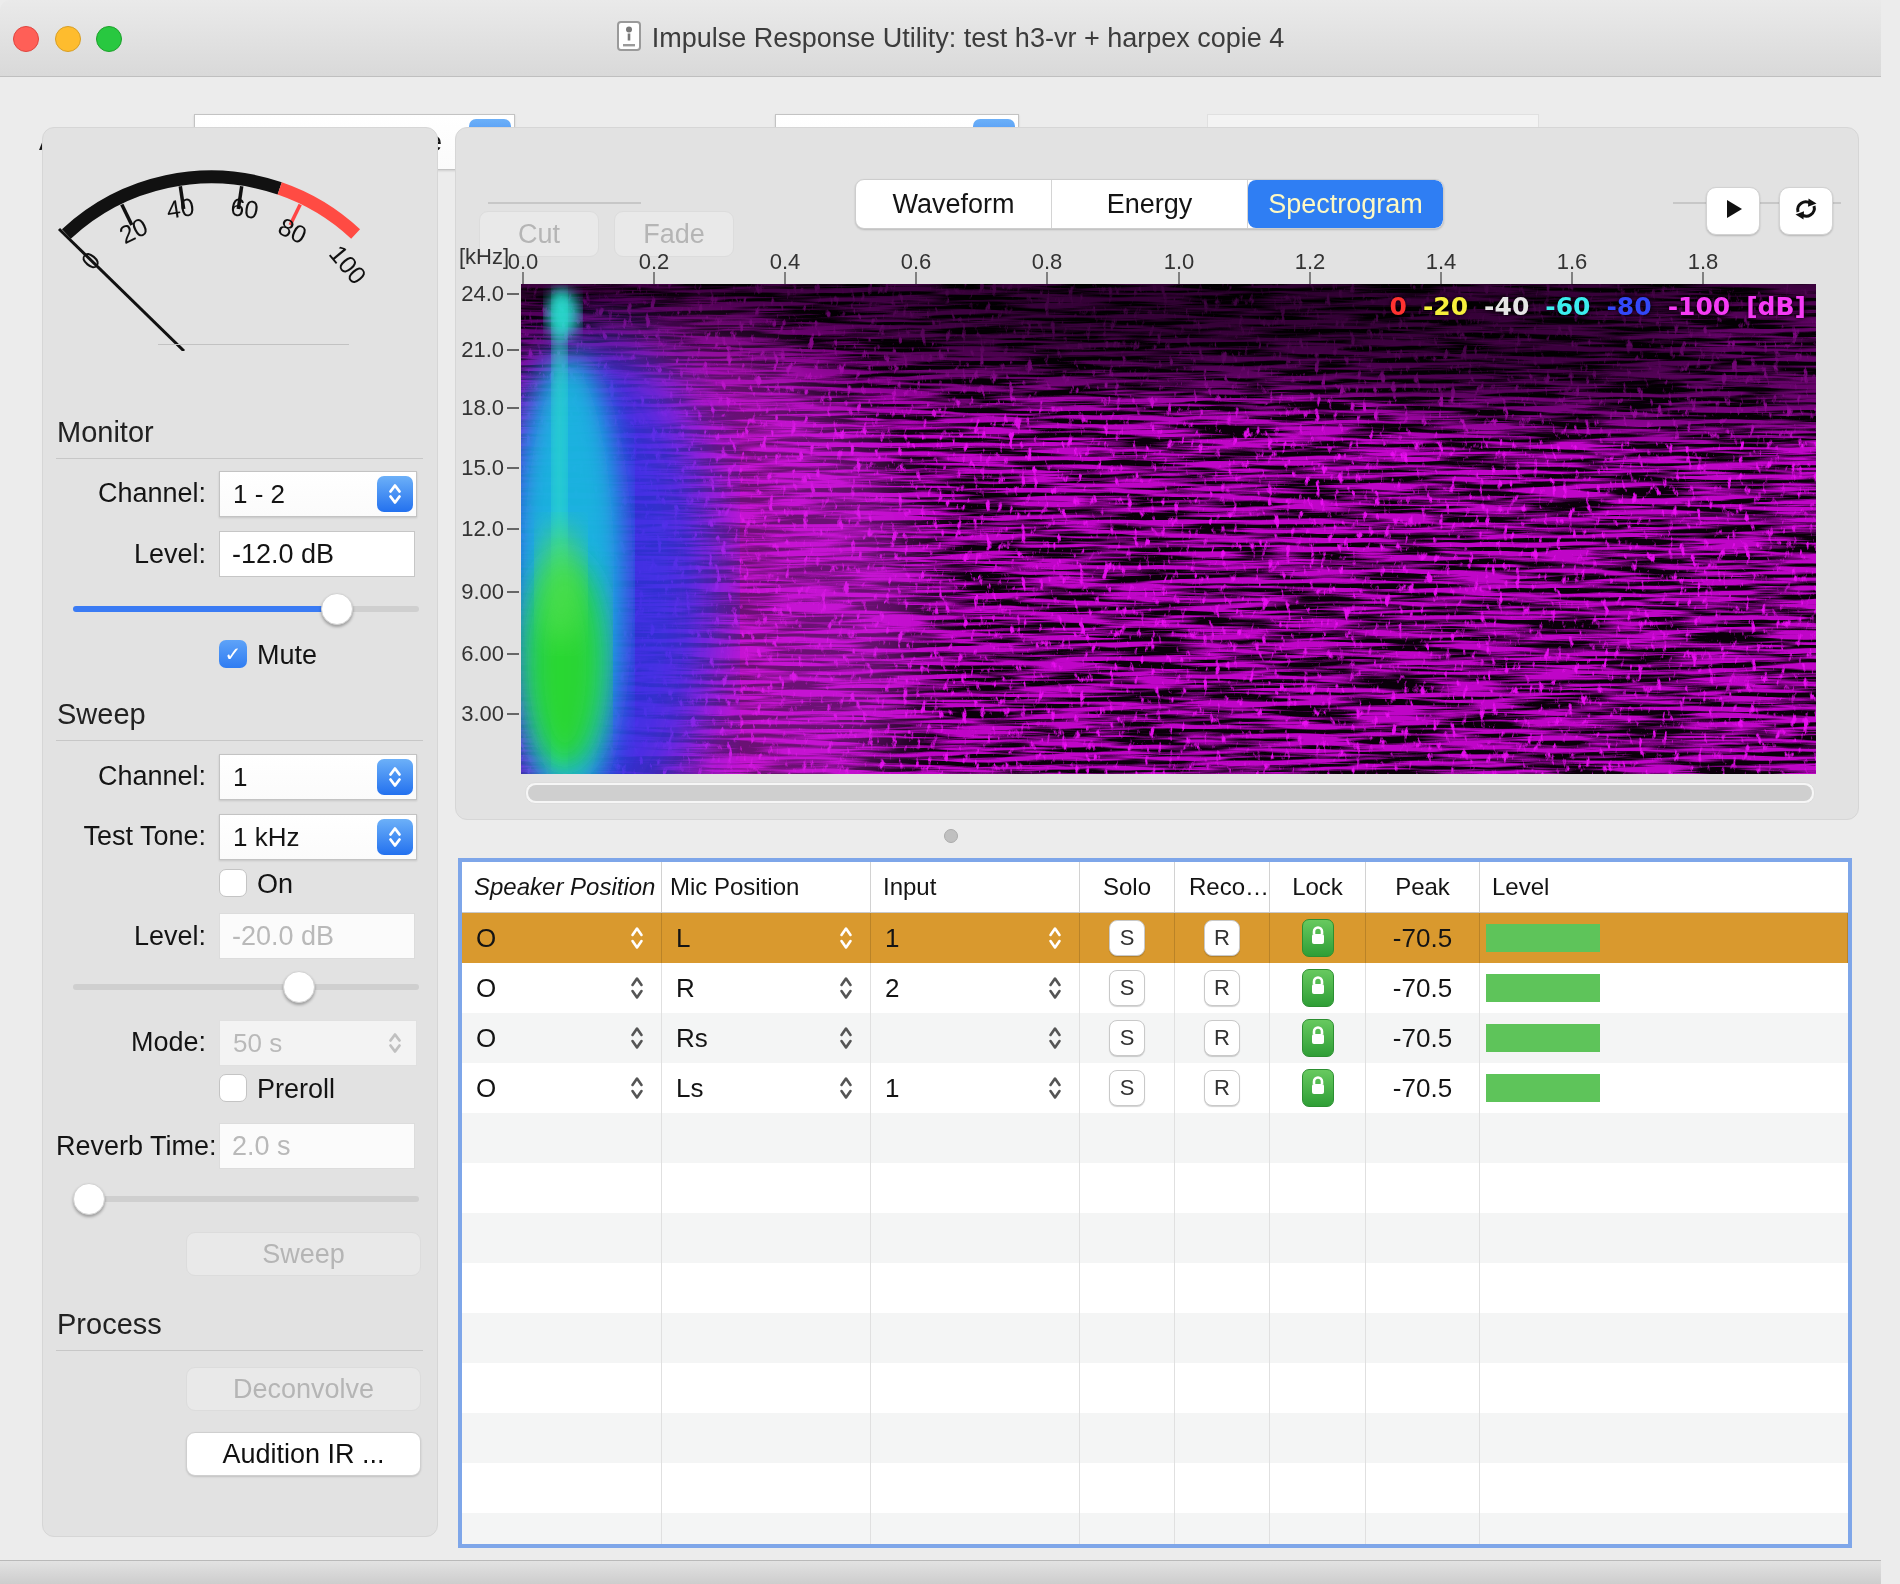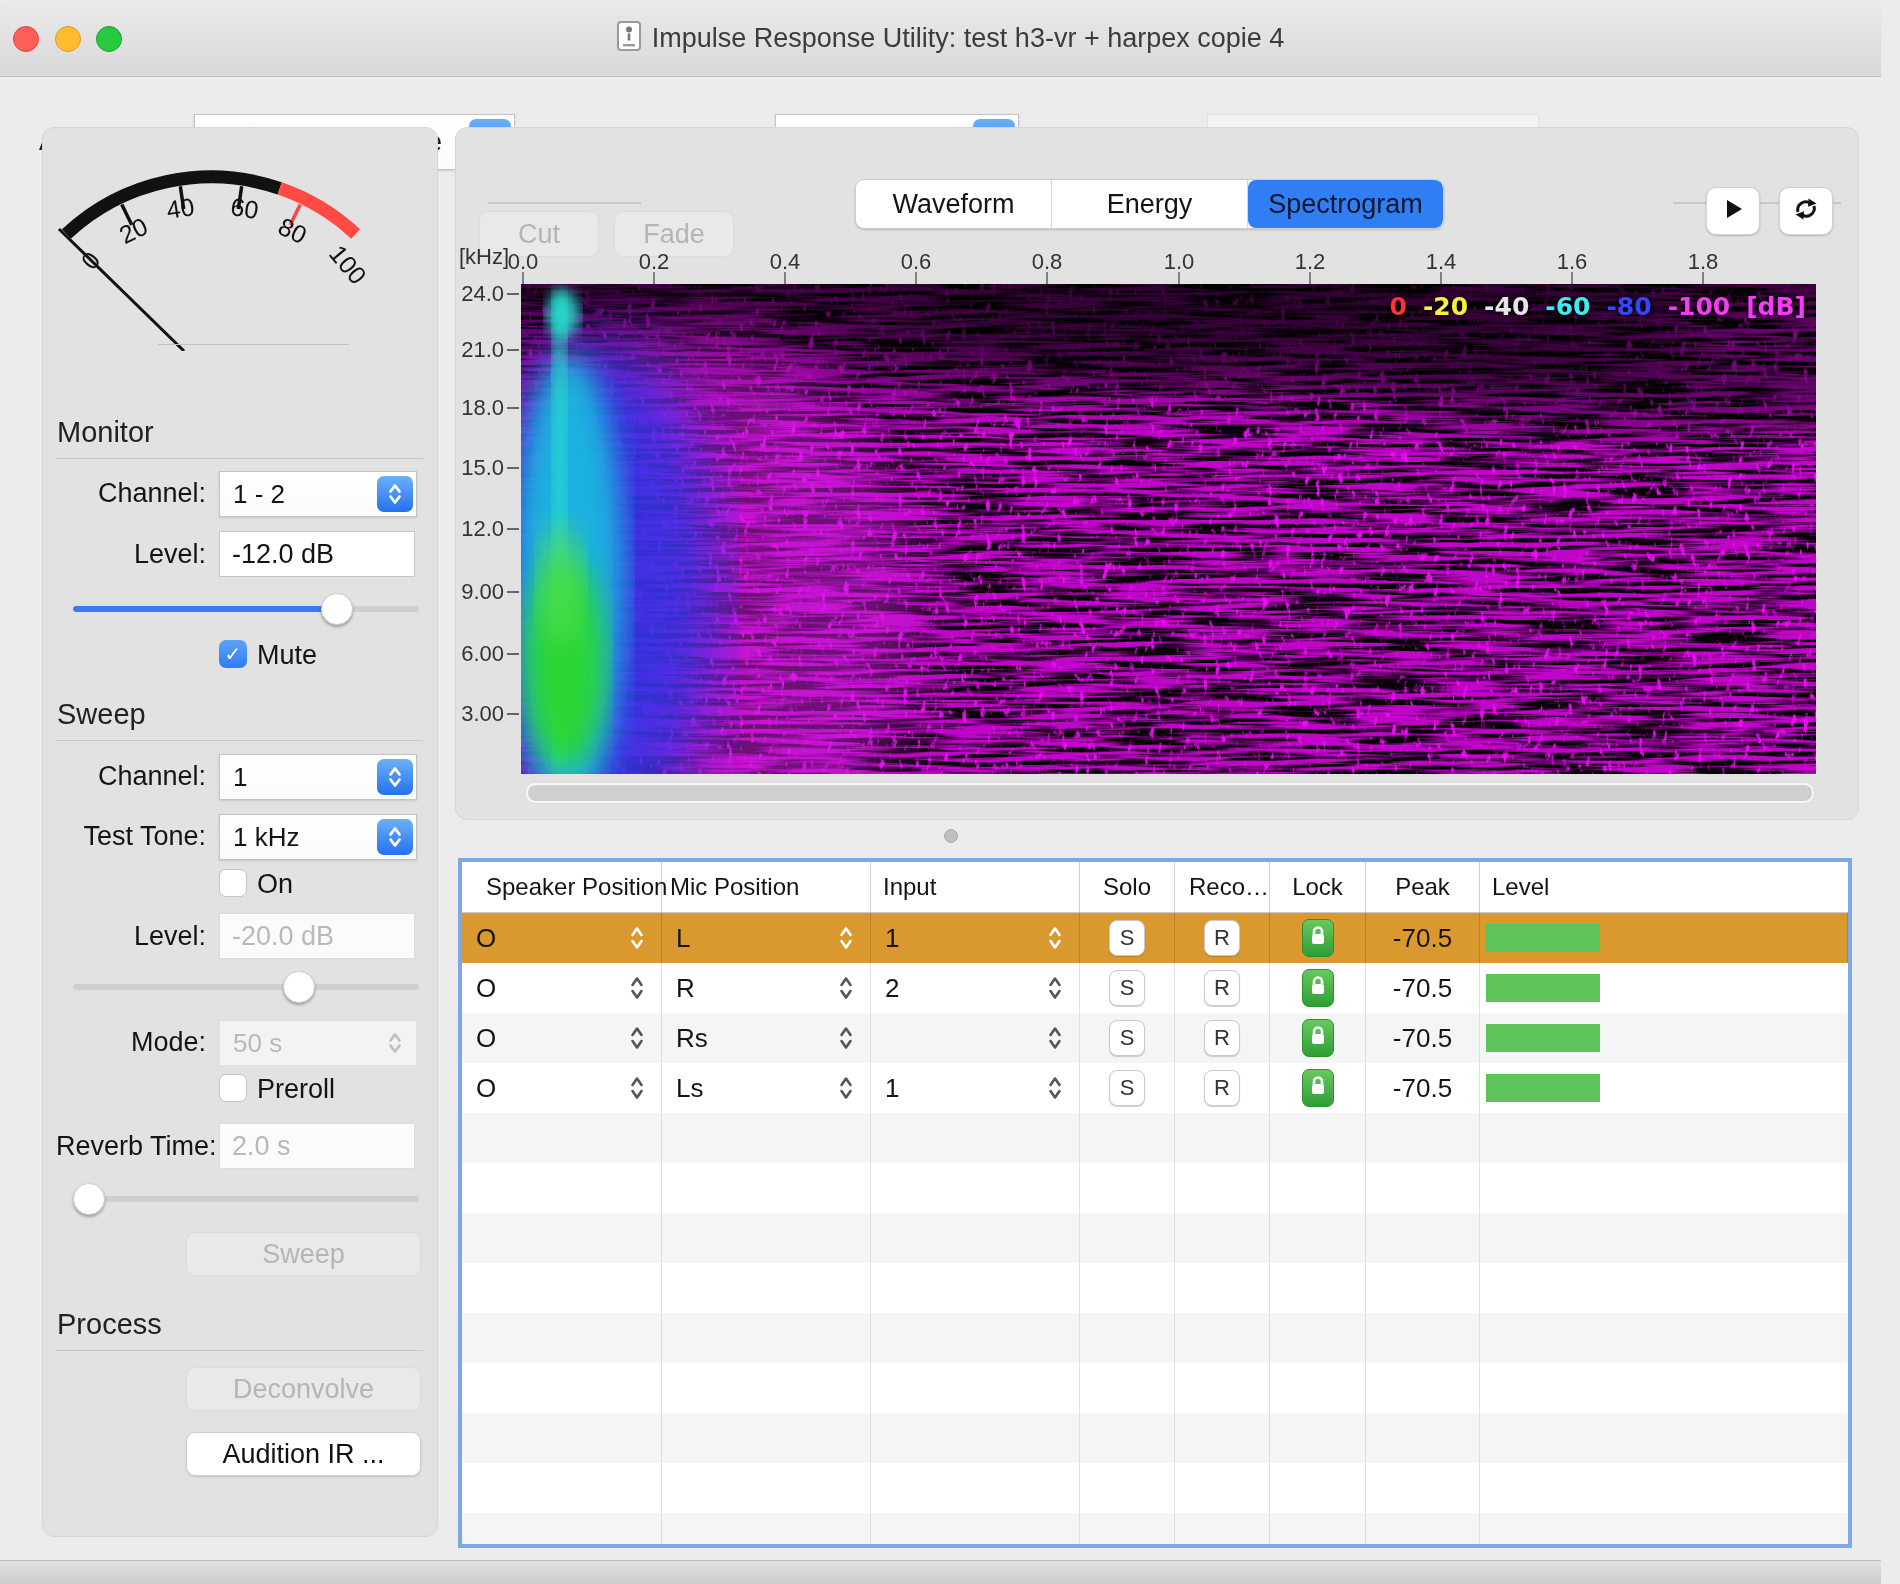--- a/index.html
+++ b/index.html
@@ -46,21 +46,21 @@
     font-size:20px;font-weight:bold;}
   .cb-label{font-size:27px;}
   .btn{border-radius:9px;font-size:27px;display:flex;align-items:center;justify-content:center;box-sizing:border-box;}
   .btn.enabled{background:#fff;border:1px solid #cfcfcf;box-shadow:0 1px 2px rgba(0,0,0,.15);color:#111;}
   .btn.disabled{background:#e9e9e9;border:1px solid #dcdcdc;color:#b5b5b5;}
   
   .segctl{display:flex;background:#fff;border:1px solid #cdcdcd;border-radius:9px;
     box-shadow:0 1px 2px rgba(0,0,0,.18);overflow:hidden;}
   .seg{width:195px;display:flex;align-items:center;justify-content:center;font-size:27px;border-right:1px solid #d4d4d4;}
   .seg:last-child{border-right:none;}
-  .seg.active{color:#0f172a;background:linear-gradient(#55a0f7,#2c7ef4);border-radius:8px;}
+  .seg.active{color:#fef9c3;background:linear-gradient(#55a0f7,#2c7ef4);border-radius:8px;}
   
   .tpbtn{width:52px;height:46px;background:#fff;border:1px solid #d2d2d2;border-radius:10px;
     box-shadow:0 1px 2px rgba(0,0,0,.2);display:flex;align-items:center;justify-content:center;}
   
   .axlabel{font-size:22px;color:#333;}
   .tick{width:2px;height:12px;background:#808080;}
   .fdash{width:12px;height:2px;background:#666;}
   
   .specwrap{overflow:hidden;background:#000;}
   .legend{position:absolute;top:8px;right:10px;display:flex;gap:16px;
@@ -373,21 +373,21 @@
 
     <div class="abs scrollbar" style="left:69px;top:654px;width:1288px;height:20px;">
       <div class="scrollthumb"></div>
     </div>
   </div>
 
   <div class="abs splitdot" style="left:944px;top:829px;"></div>
 
   <div class="abs irtable" style="left: 458px; top: 858px; width: 1394px; height: 690px; border-color: rgb(126, 166, 233);">
     <div class="thead">
-      <div class="hc c0" style="padding-left:24px;">Speaker Position</div>
+      <div class="hc c0" style="padding-left:12px;font-style:italic;">Speaker Position</div>
       <div class="hc c1" style="padding-left:8px;">Mic Position</div>
       <div class="hc c2" style="padding-left:12px;">Input</div>
       <div class="hc c3">Solo</div>
       <div class="hc c4" style="justify-content:flex-start;padding-left:14px;">Reco…</div>
       <div class="hc c5">Lock</div>
       <div class="hc c6">Peak</div>
       <div class="hc c7" style="padding-left:12px;">Level</div>
     </div>
 
     <div class="trow selrow" style="background: rgb(217, 153, 46);">

